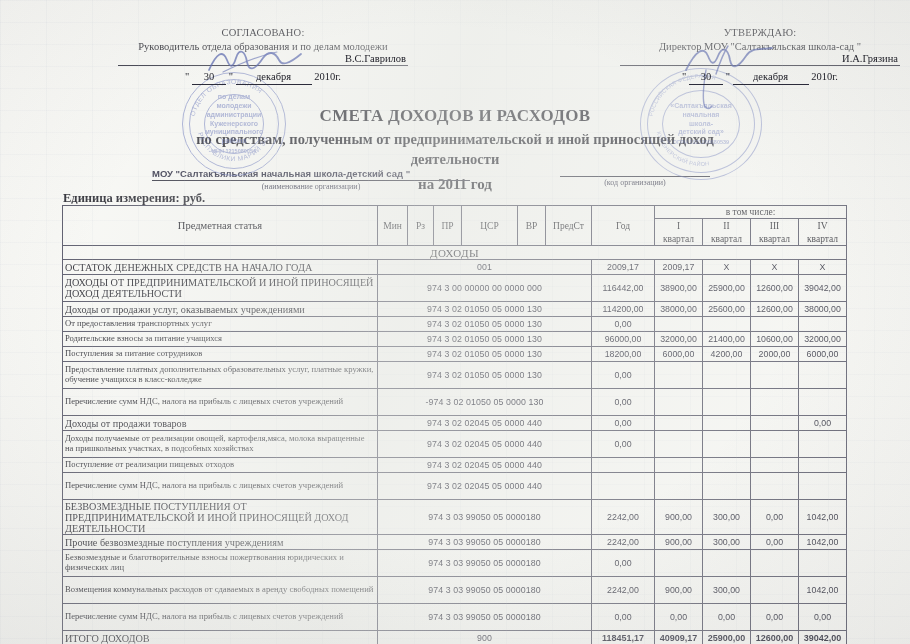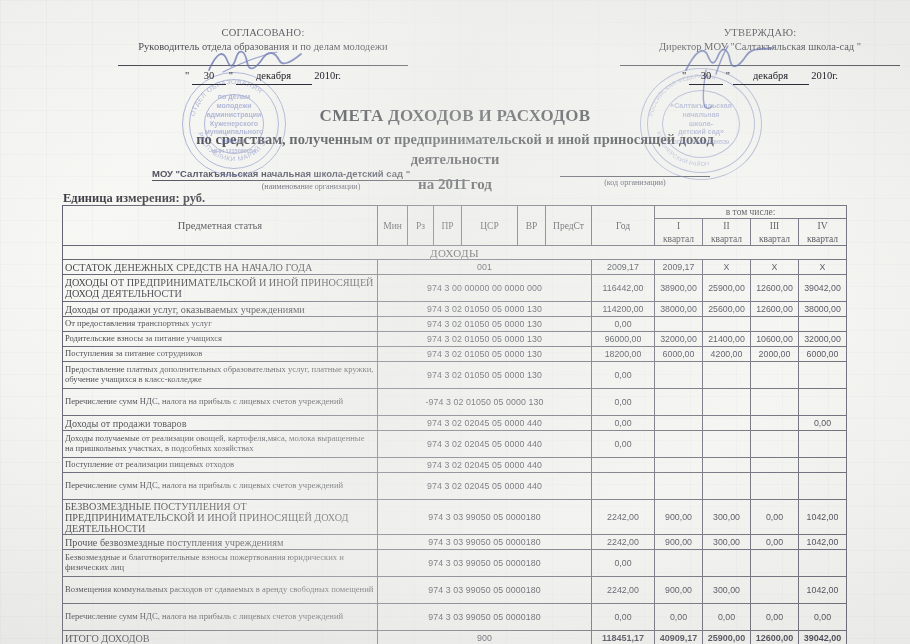--- a/index.html
+++ b/index.html
@@ -283,33 +283,39 @@
 </style>
 </head>
 <body>
 
 <div id="page">
 
   <div class="approval" id="approval-left" style="left:118px; top:26px; width:290px;">
     <div class="cap">СОГЛАСОВАНО:</div>
     <div>Руководитель отдела образования и по делам молодежи</div>
     <span class="sig-line"></span>
+    <div class="nameline">
+      <span>В.С.Гаврилов</span>
+    </div>
     <div class="dateline">
       <span>"</span>
       <span class="u">30</span>
       <span>"</span>
       <span class="u2">декабря</span>
       <span>2010г.</span>
     </div>
   </div>
 
   <div class="approval" id="approval-right" style="left:620px; top:26px; width:280px;">
     <div class="cap">УТВЕРЖДАЮ:</div>
     <div>Директор МОУ "Салтакъяльская   школа-сад "</div>
     <span class="sig-line"></span>
+    <div class="nameline">
+      <span>И.А.Грязина</span>
+    </div>
     <div class="dateline">
       <span>"</span>
       <span class="u">30</span>
       <span>"</span>
       <span class="u2">декабря</span>
       <span>2010г.</span>
     </div>
   </div>
 
   <div id="title-block">

